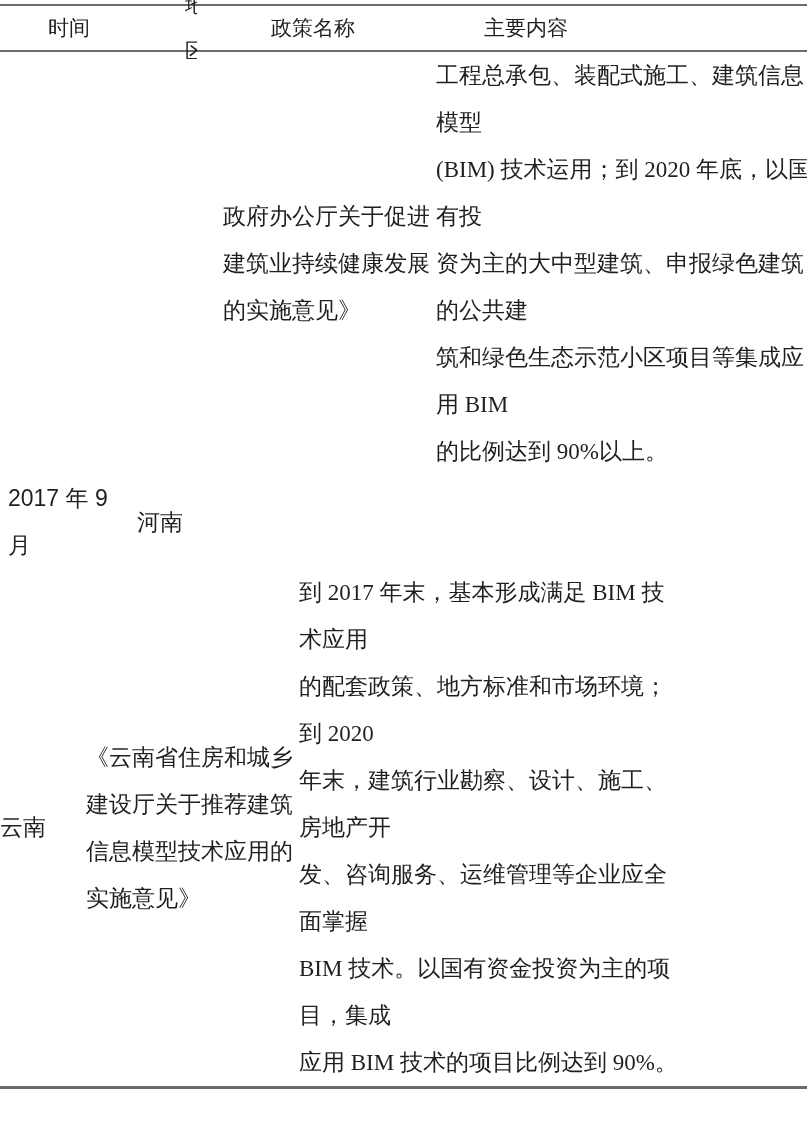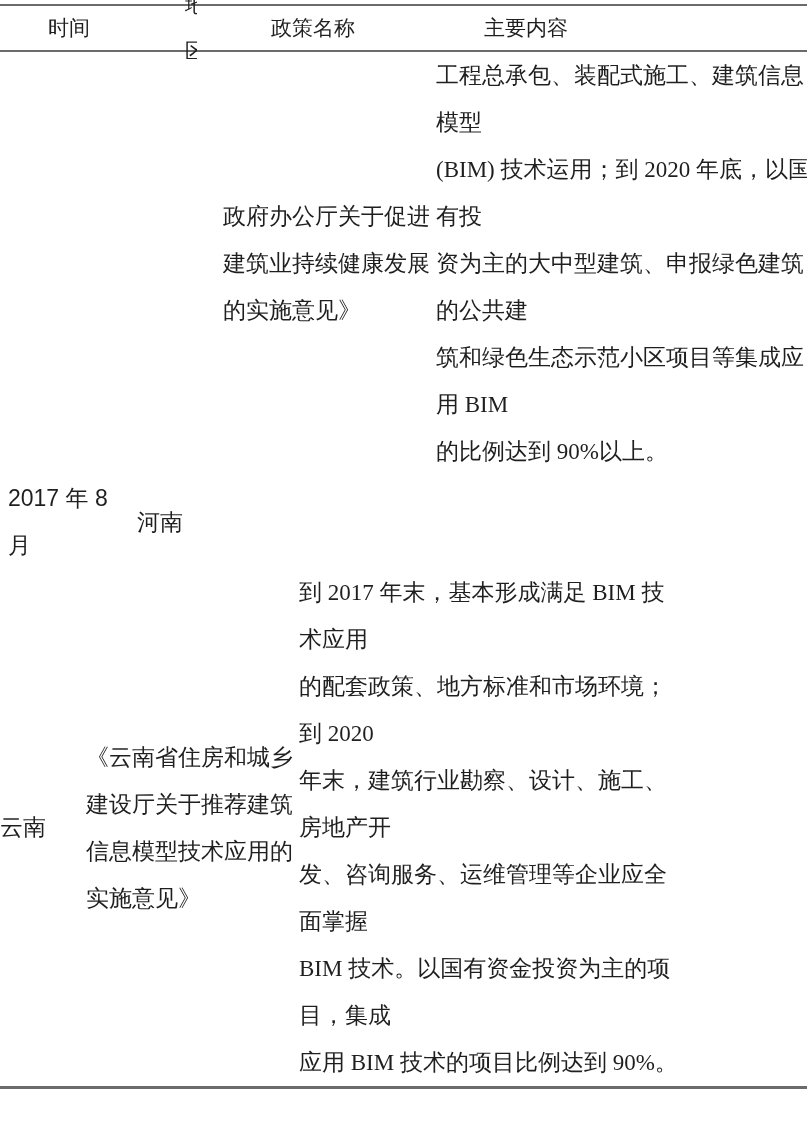--- a/index.html
+++ b/index.html
@@ -68,21 +68,21 @@
 建筑业持续健康发展
 的实施意见》</div>
         <div class="cell col-content">工程总承包、装配式施工、建筑信息模型
 (BIM) 技术运用；到 2020 年底，以国有投
 资为主的大中型建筑、申报绿色建筑的公共建
 筑和绿色生态示范小区项目等集成应用 BIM
 的比例达到 90%以上。</div>
       </div>
 
       <div class="row">
-        <div class="cell col-time">2017 年 8 月</div>
+        <div class="cell col-time">2017 年 9 月</div>
         <div class="cell col-region">河南</div>
       </div>
 
       <div class="row">
         <div class="cell col-region">云南</div>
         <div class="cell col-policy">《云南省住房和城乡
 建设厅关于推荐建筑
 信息模型技术应用的
 实施意见》</div>
         <div class="cell col-content">到 2017 年末，基本形成满足 BIM 技术应用

